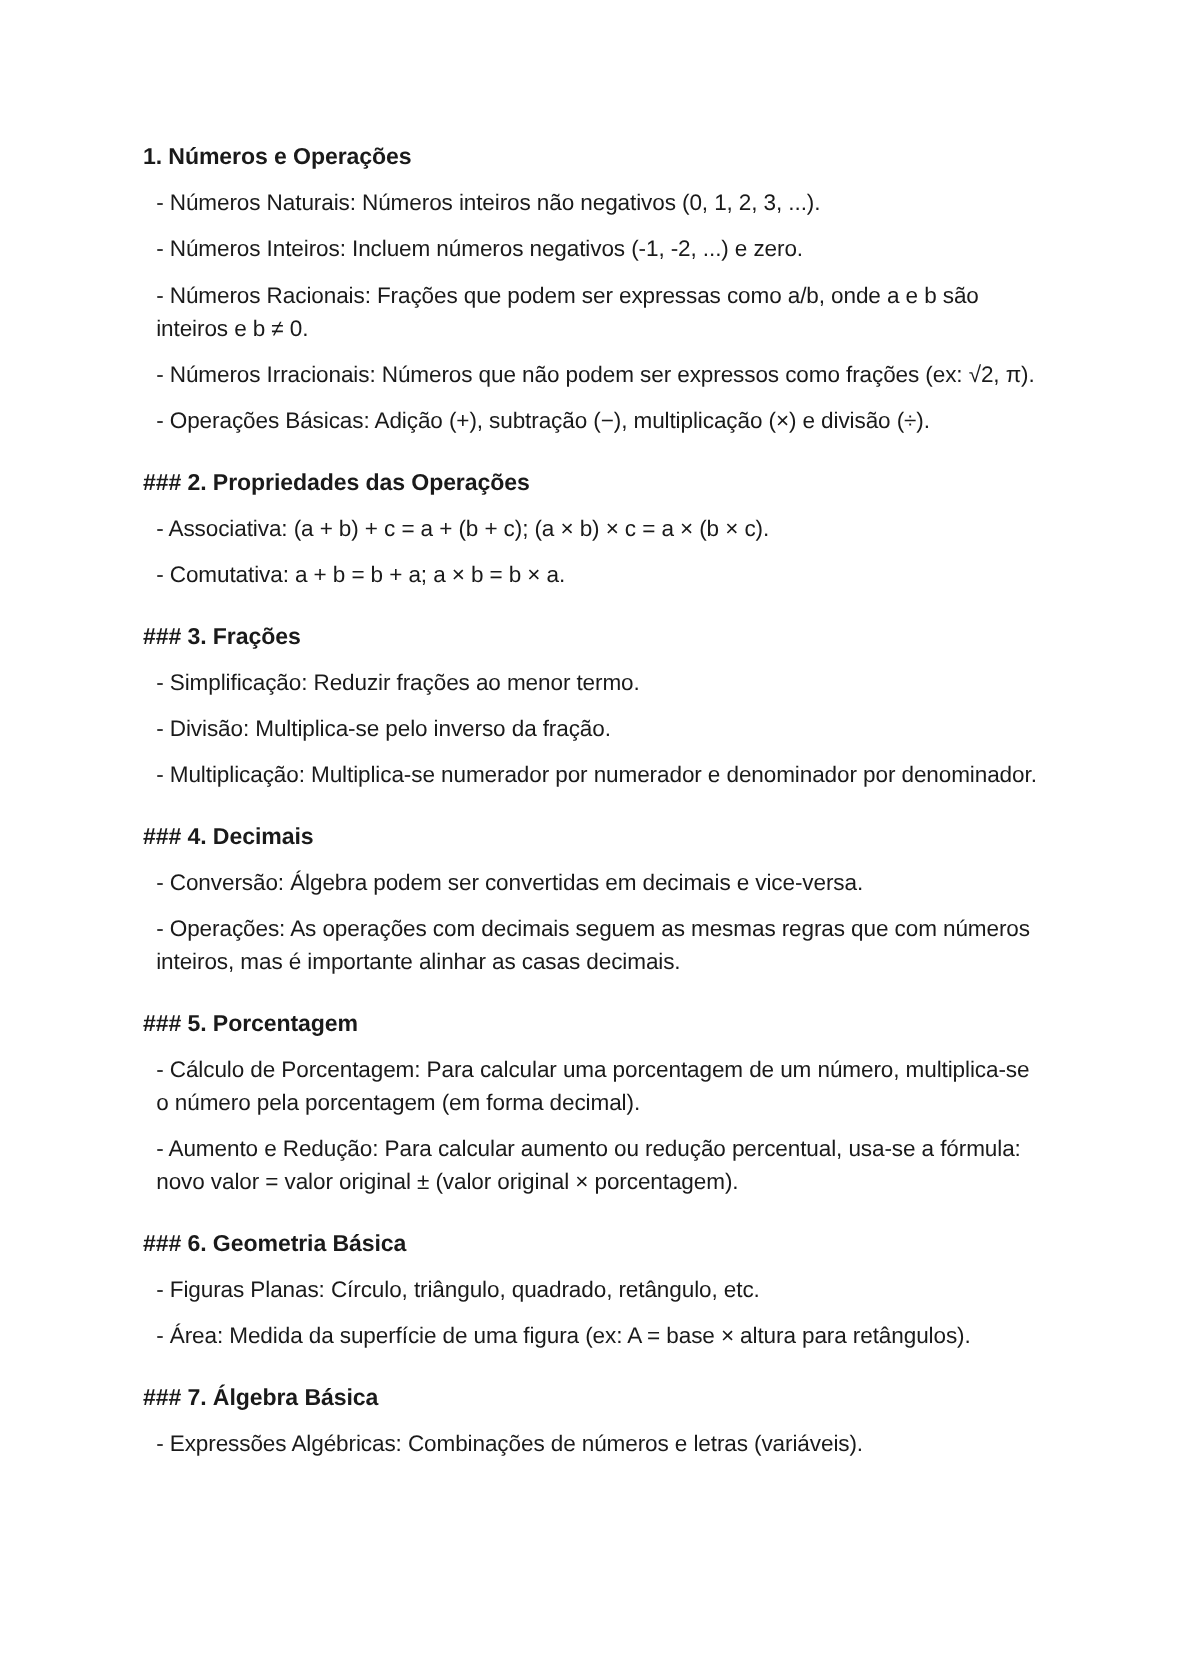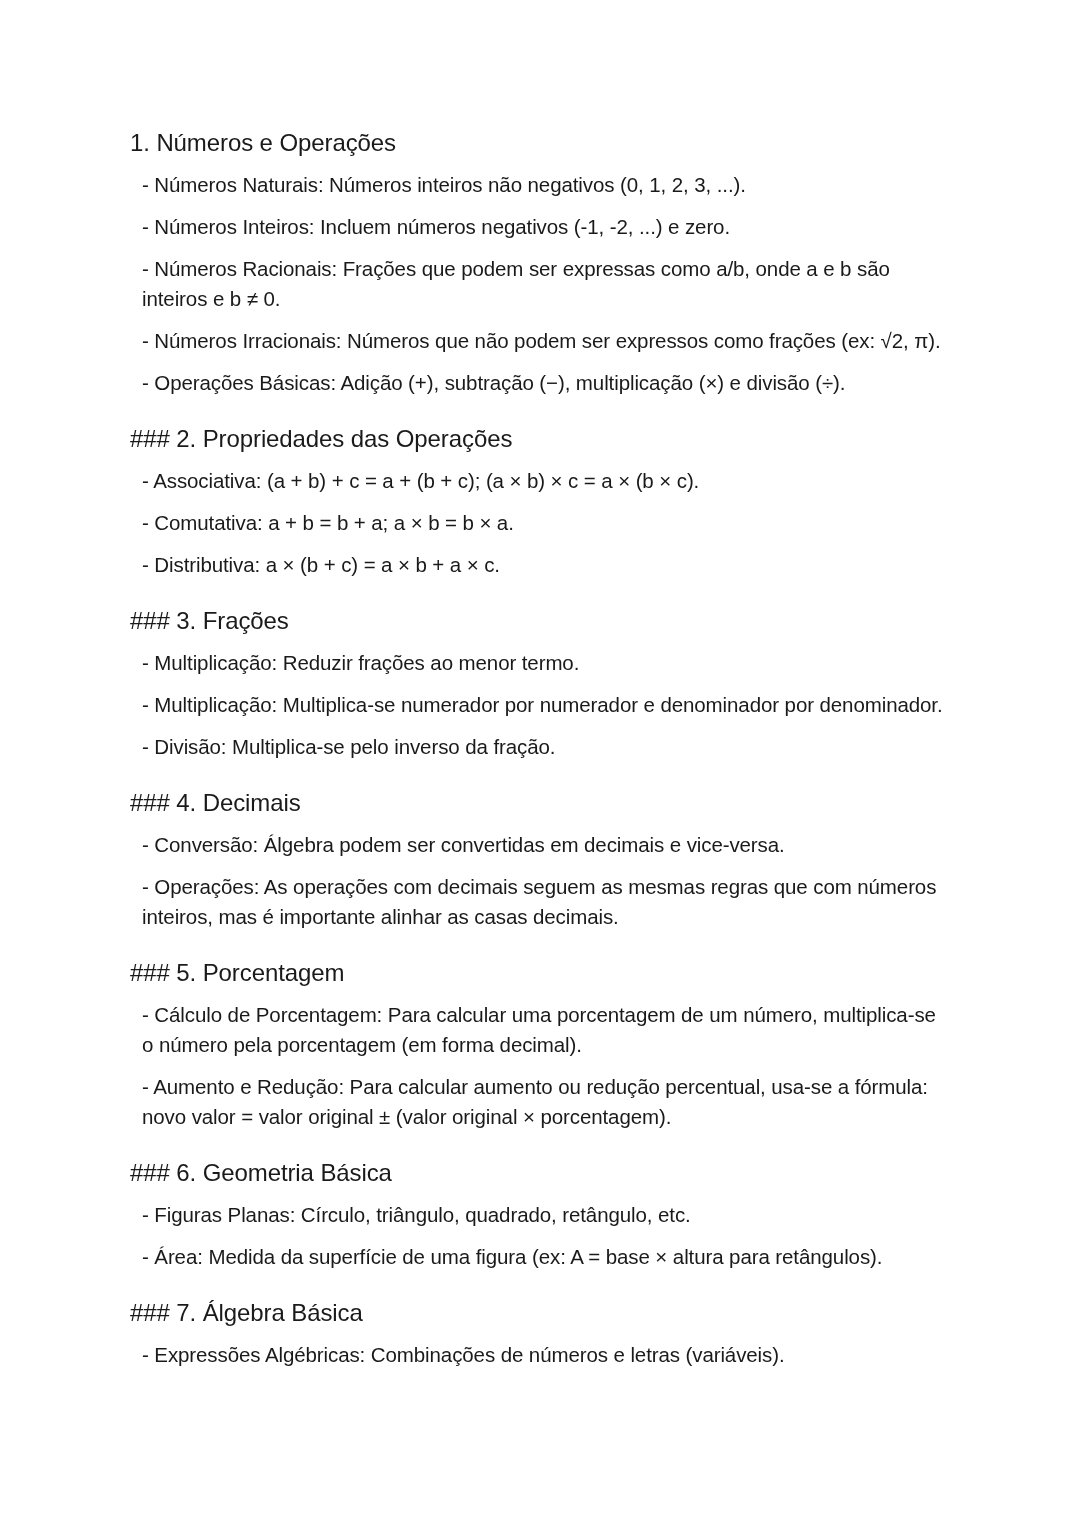--- a/index.html
+++ b/index.html
@@ -23,22 +23,22 @@
       font-size: 20.5px;
       line-height: 30px;
       letter-spacing: -0.1px;
     }
     .section {
       margin: 0 0 26px 0;
     }
     .section-title {
       display: block;
       margin: 0;
-      font-weight: normal;
-      font-size: 24px;
+      font-weight: bold;
+      font-size: 21px;
       line-height: 30px;
     }
     .line {
       display: block;
       margin: 12px;
     }
   </style>
 </head>
 <body>
 
@@ -50,28 +50,27 @@
     <p class="line">- Números Inteiros: Incluem números negativos (-1, -2, ...) e zero.</p>
     <p class="line">- Números Racionais: Frações que podem ser expressas como a/b, onde a e b são inteiros e b ≠ 0.</p>
     <p class="line">- Números Irracionais: Números que não podem ser expressos como frações (ex: √2, π).</p>
     <p class="line">- Operações Básicas: Adição (+), subtração (−), multiplicação (×) e divisão (÷).</p>
   </div>
 
   <div class="section">
     <h2 class="section-title">### 2. Propriedades das Operações</h2>
     <p class="line">- Associativa: (a + b) + c = a + (b + c); (a × b) × c = a × (b × c).</p>
     <p class="line">- Comutativa: a + b = b + a; a × b = b × a.</p>
-    <p class="line">- Distributiva: a × (b + c) = a × b + a × c.</p>
   </div>
 
   <div class="section">
     <h2 class="section-title">### 3. Frações</h2>
-    <p class="line">- Multiplicação: Reduzir frações ao menor termo.</p>
+    <p class="line">- Simplificação: Reduzir frações ao menor termo.</p>
+    <p class="line">- Divisão: Multiplica-se pelo inverso da fração.</p>
     <p class="line">- Multiplicação: Multiplica-se numerador por numerador e denominador por denominador.</p>
-    <p class="line">- Divisão: Multiplica-se pelo inverso da fração.</p>
   </div>
 
   <div class="section">
     <h2 class="section-title">### 4. Decimais</h2>
     <p class="line">- Conversão: Álgebra podem ser convertidas em decimais e vice-versa.</p>
     <p class="line">- Operações: As operações com decimais seguem as mesmas regras que com números inteiros, mas é importante alinhar as casas decimais.</p>
   </div>
 
   <div class="section">
     <h2 class="section-title">### 5. Porcentagem</h2>

